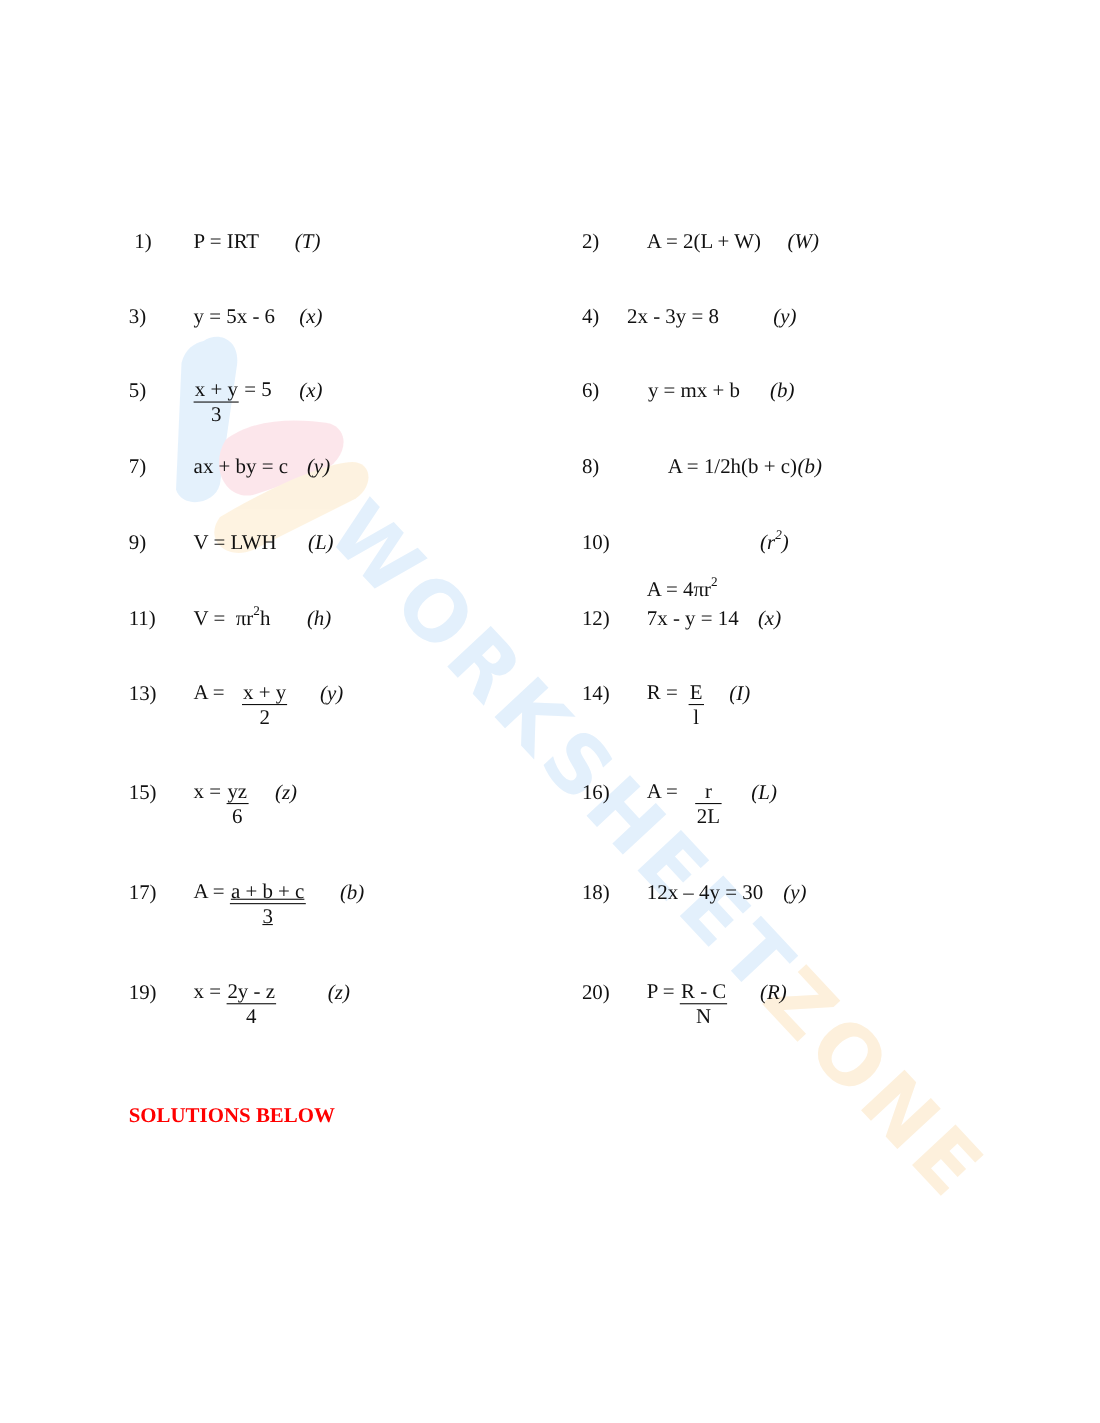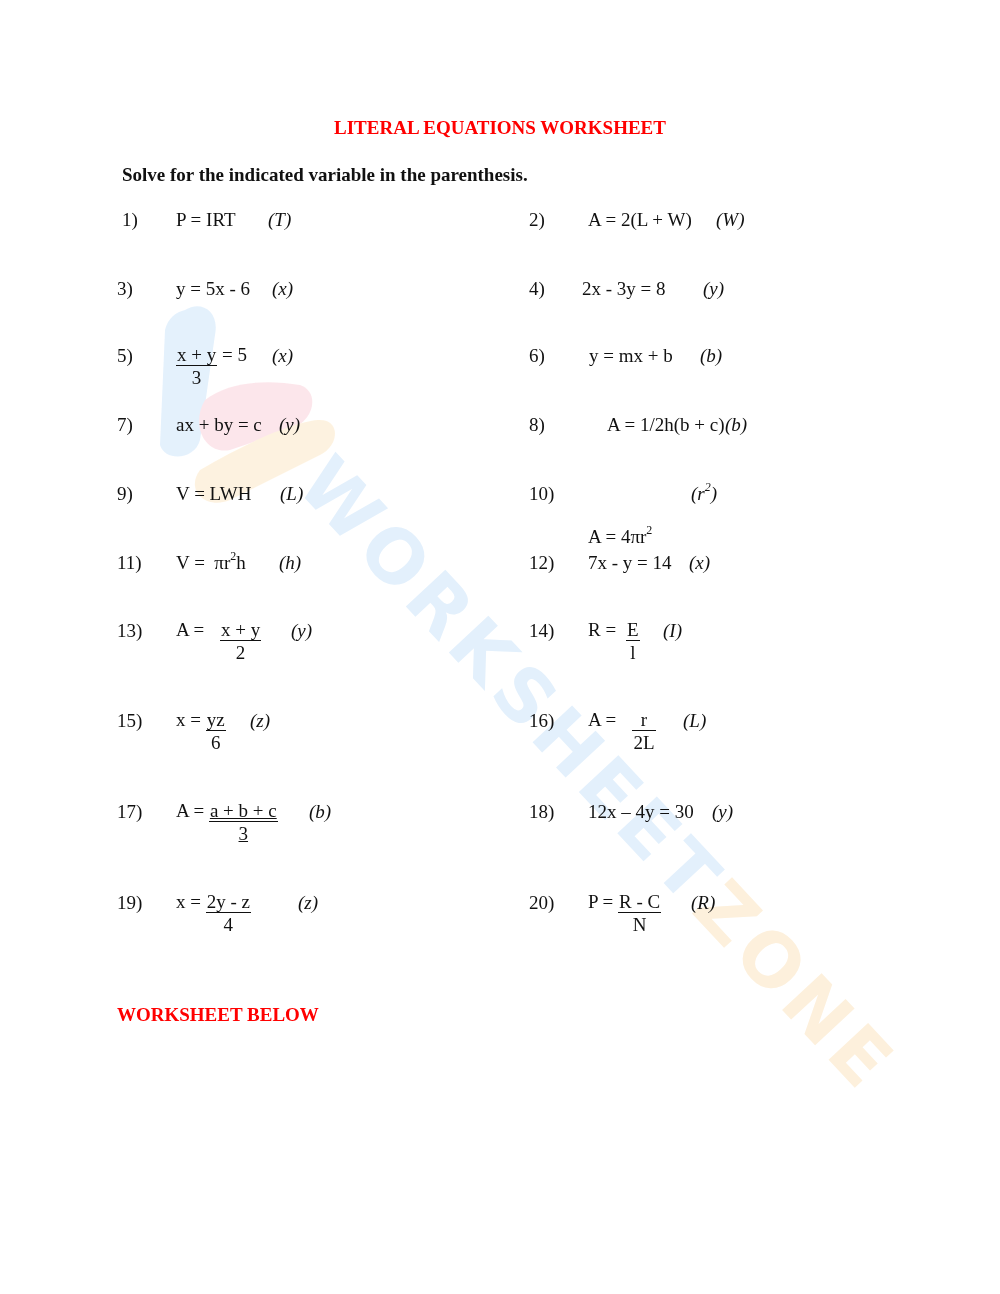--- a/index.html
+++ b/index.html
@@ -42,42 +42,40 @@
     <path d="M185 310 C200 300 220 310 215 335 L200 440 C195 460 165 462 160 445 L165 330 C168 318 176 312 185 310 Z" fill="#cfe6fb"></path>
     <path d="M205 400 C230 380 270 380 300 385 C320 392 315 420 290 430 L230 450 C205 455 190 425 205 400 Z" fill="#fbd3dc"></path>
     <path d="M200 470 C250 440 300 420 320 420 C340 420 340 445 320 455 L230 500 C205 510 185 490 200 470 Z" fill="#fde9c8"></path>
   </g>
 </svg>
 <div class="wm-text">
   <span class="blue">WORKSHEET</span><span class="orange">ZONE</span>
 </div>
 
 <div class="page">
-  <div class="title">LITERAL EQUATIONS WORKSHEET</div>
-  <div class="instructions">Solve for the indicated variable in the parenthesis.</div>
 
   <div class="problem" style="left:122px; top:209px;">
     <span class="num">1)</span>
     <span class="eq" style="left:54px;">P = IRT</span>
     <span class="var" style="left:146px;">(T)</span>
   </div>
   <div class="problem" style="left:529px; top:209px;">
     <span class="num">2)</span>
     <span class="eq" style="left:59px;">A = 2(L + W)</span>
     <span class="var" style="left:187px;">(W)</span>
   </div>
 
   <div class="problem" style="left:117px; top:278px;">
     <span class="num">3)</span>
     <span class="eq" style="left:59px;">y = 5x - 6</span>
     <span class="var" style="left:155px;">(x)</span>
   </div>
   <div class="problem" style="left:529px; top:278px;">
     <span class="num">4)</span>
-    <span class="eq" style="left:53px;">2x - 3y = 8</span>
+    <span class="eq" style="left:41px;">2x - 3y = 8</span>
     <span class="var" style="left:174px;">(y)</span>
   </div>
 
   <div class="problem" style="left:117px; top:345px;">
     <span class="num">5)</span>
     <span class="eq" style="left:59px;">
       <span class="frac">
         <span class="numr">x + y</span>
         <span class="den">3</span>
       </span><span class="inline">&nbsp;= 5</span>
@@ -195,14 +193,14 @@
     <span class="num">20)</span>
     <span class="eq" style="left:59px;">
       <span class="inline" style="white-space:pre;">P = </span><span class="frac">
         <span class="numr">R - C</span>
         <span class="den">N</span>
       </span>
     </span>
     <span class="var" style="left:162px;">(R)</span>
   </div>
 
-  <div class="solutions">WORKSHEET BELOW</div>
+  <div class="solutions">SOLUTIONS BELOW</div>
 </div>
 
 </body></html>

